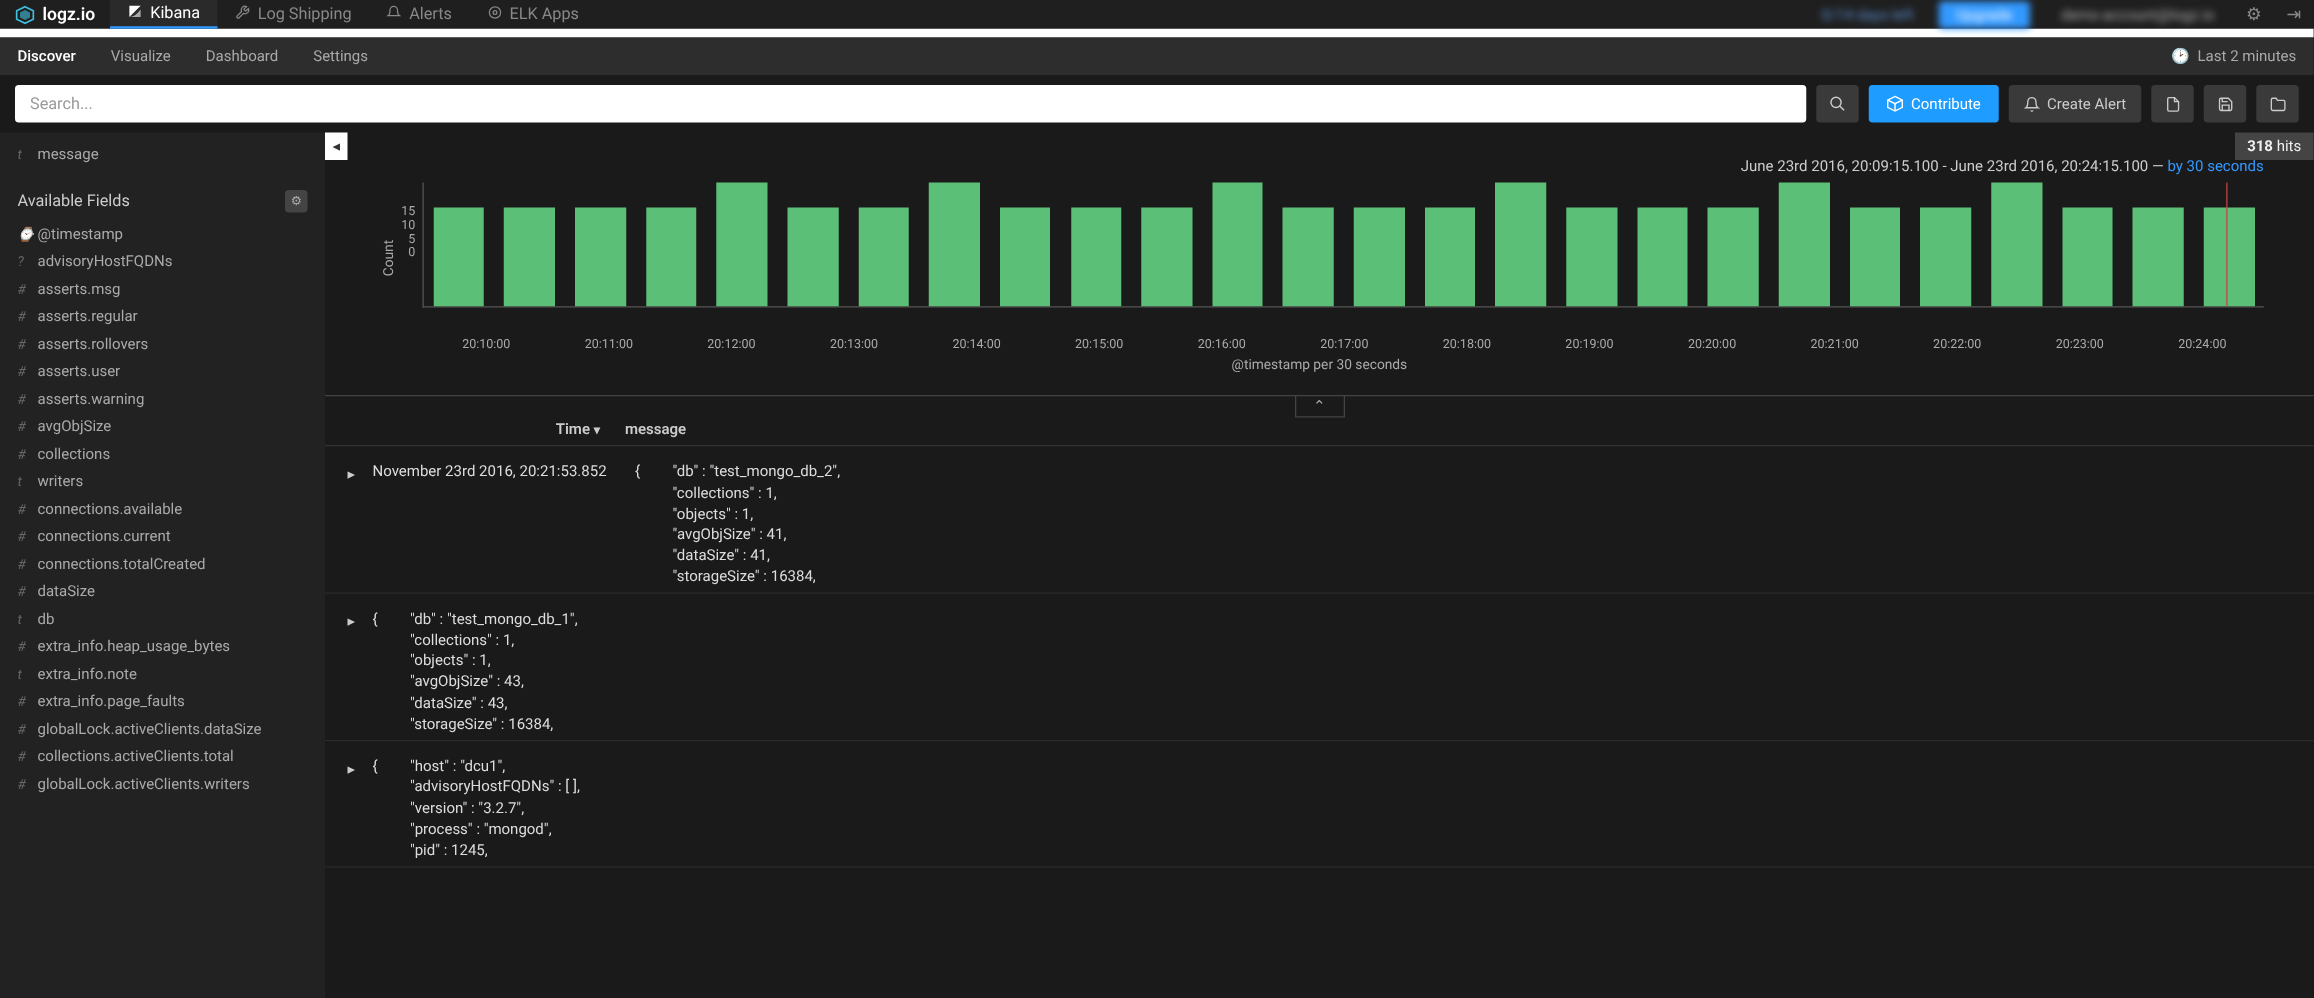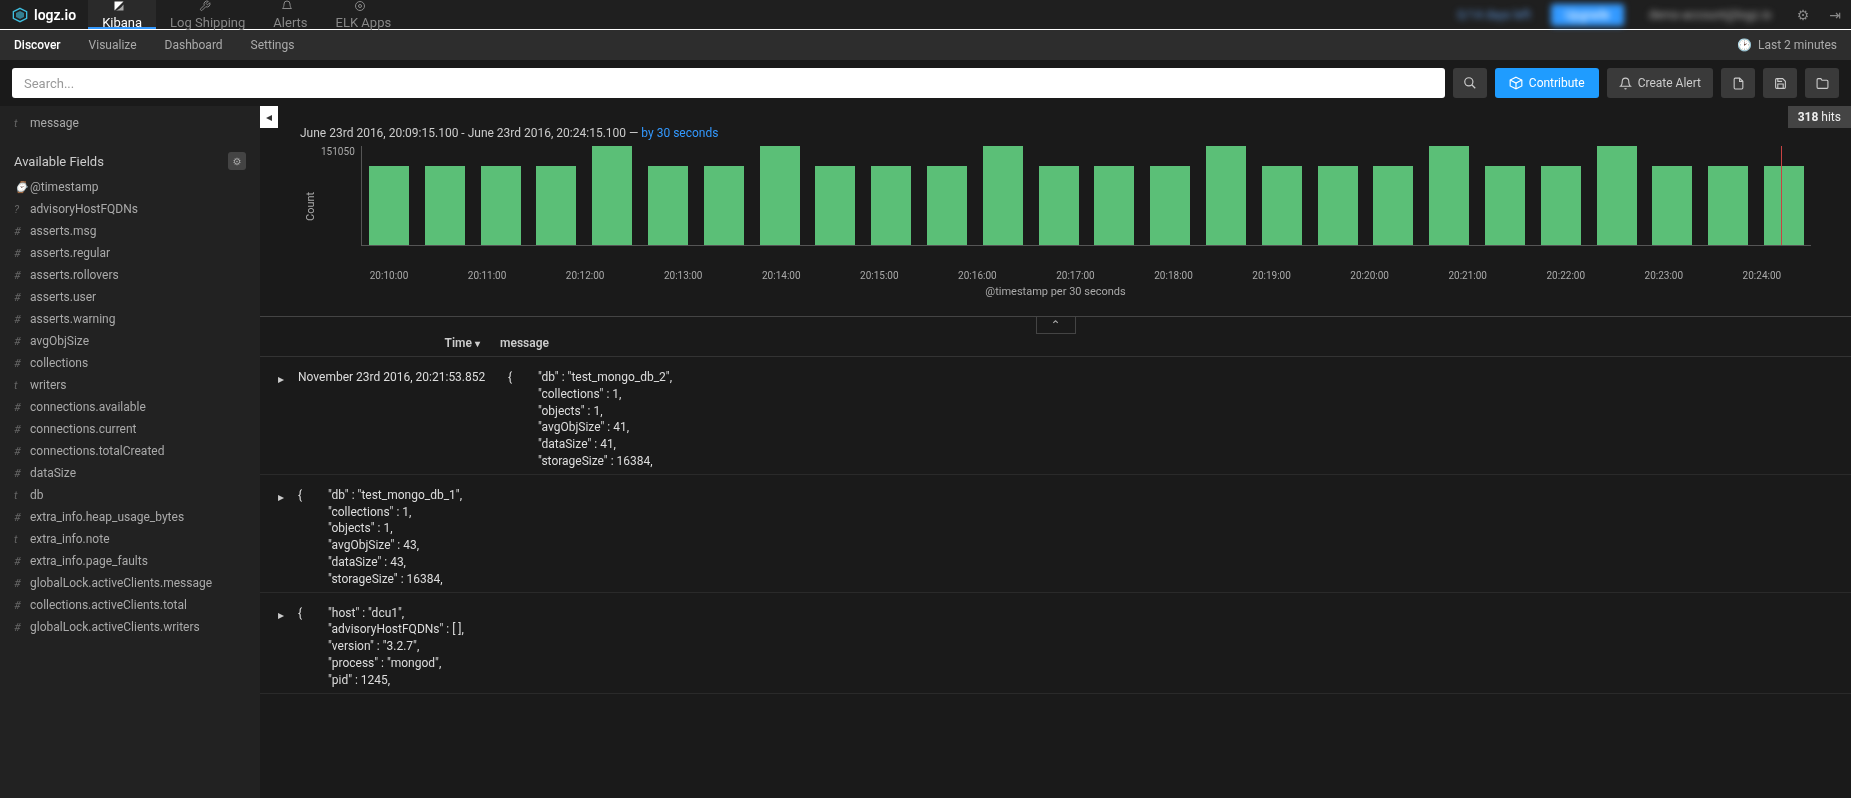--- a/index.html
+++ b/index.html
@@ -1,23 +1,23 @@
 <!DOCTYPE html>
 <html><head>
 <meta charset="utf-8">
 <style>
 * { margin: 0; padding: 0; box-sizing: border-box; font-family: -apple-system, BlinkMacSystemFont, "Segoe UI", Roboto, Helvetica, Arial, sans-serif; }
 body { background: #1a1a1a; color: #d4d4d4; font-size: 12px; overflow-x: hidden; }
 
 
-.top-nav { height: 30px; background: #1f1f1f; display: flex; align-items: flex-start; border-bottom: 1px solid #ffffff; }
+.top-nav { height: 30px; background: #1f1f1f; display: flex; align-items: flex-start; border-bottom: 7px solid #ffffff; }
 .logo { display: flex; align-items: center; padding: 0 12px; height: 100%; }
 .logo svg { margin-right: 6px; }
 .logo-text { color: #fff; font-weight: 600; font-size: 14px; }
-.top-nav-item { height: 100%; display: flex; align-items: center; padding: 0 14px; color: #888; cursor: pointer; font-size: 13px; flex-direction: column; }
+.top-nav-item { height: 100%; display: flex; align-items: center; padding: 0 14px; color: #888; cursor: pointer; font-size: 13px; }
 .top-nav-item.active { background: #2a2a2a; color: #fff; border-bottom: 2px solid #3399ff; }
 .top-nav-item .nav-icon { margin-right: 6px; color: #888; }
 .top-nav-item.active .nav-icon { color: #fff; }
 .top-nav-right { margin-left: auto; display: flex; align-items: center; height: 100%; }
 .blurred-text { filter: blur(3px); color: #5a8fd1; padding: 0 10px; }
 .upgrade-btn { filter: blur(3px); background: #3399ff; color: #fff; padding: 4px 14px; border-radius: 3px; margin: 0 10px; font-size: 12px; }
 .blurred-user { filter: blur(3px); color: #aaa; padding: 0 15px; }
 .top-icon { padding: 0 10px; color: #888; cursor: pointer; font-size: 14px; }
 
 
@@ -48,25 +48,25 @@
 .field-item { padding: 4px 4px; display: flex; align-items: center; color: #aaa; cursor: pointer; font-size: 12px; }
 .field-type { width: 14px; color: #666; font-style: italic; font-size: 11px; }
 .field-name { margin-left: 2px; }
 
 
 .hits-badge { position: absolute; top: 0; right: 0; background: #444; padding: 4px 10px; color: #eee; font-size: 12px; }
 .hits-badge .num { font-weight: 700; }
 
 
 .chart-area { padding: 10px 40px 0 40px; }
-.chart-title { text-align: left; color: #ccc; font-size: 12px; padding: 10px 0 6px; }
+.chart-title { text-align: right; color: #ccc; font-size: 12px; padding: 10px 0 6px; }
 .chart-title .interval-link { color: #3399ff; cursor: pointer; }
 .chart-wrap { display: flex; height: 120px; }
 .y-axis-label { writing-mode: vertical-rl; transform: rotate(180deg); color: #aaa; font-size: 11px; padding: 0 4px; display: flex; align-items: center; justify-content: center; }
-.y-ticks { display: flex; flex-direction: row; justify-content: space-between; height: 100px; padding: 0 6px 20px 0; color: #aaa; font-size: 10px; text-align: right; }
+.y-ticks { display: flex; flex-direction: column; justify-content: center; height: 100px; padding: 0 6px 20px 0; color: #aaa; font-size: 10px; text-align: right; }
 .plot { flex: 1; position: relative; height: 100px; border-left: 1px solid #555; border-bottom: 1px solid #555; overflow: visible; }
 .bars { position: absolute; inset: 0; display: flex; align-items: flex-end; gap: 1.1%; padding: 0 0.5%; }
 .bar { width: 3.4%; min-width: 2.0%; background: #5bbf77; }
 .marker-line { position: absolute; top: 0; bottom: 0; right: 2%; width: 1px; background: #c94343; }
 .x-ticks { display: flex; margin-left: 40px; color: #aaa; font-size: 10px; padding-top: 4px; }
 .x-tick { flex: 1; text-align: center; }
 .x-axis-label { text-align: center; color: #aaa; font-size: 11px; padding: 4px 0 10px; }
 
 
 .divider { position: relative; height: 2px; border-top: 1px solid #444; margin: 8px 0; }
@@ -265,21 +265,21 @@
           <div class="field-item">
             <span class="field-type">t</span>
             <span class="field-name">extra_info.note</span>
           </div>
           <div class="field-item">
             <span class="field-type">#</span>
             <span class="field-name">extra_info.page_faults</span>
           </div>
           <div class="field-item">
             <span class="field-type">#</span>
-            <span class="field-name">globalLock.activeClients.message</span>
+            <span class="field-name">globalLock.activeClients.dataSize</span>
           </div>
           <div class="field-item">
             <span class="field-type">#</span>
             <span class="field-name">collections.activeClients.total</span>
           </div>
           <div class="field-item">
             <span class="field-type">#</span>
             <span class="field-name">globalLock.activeClients.writers</span>
           </div>
         </div>

